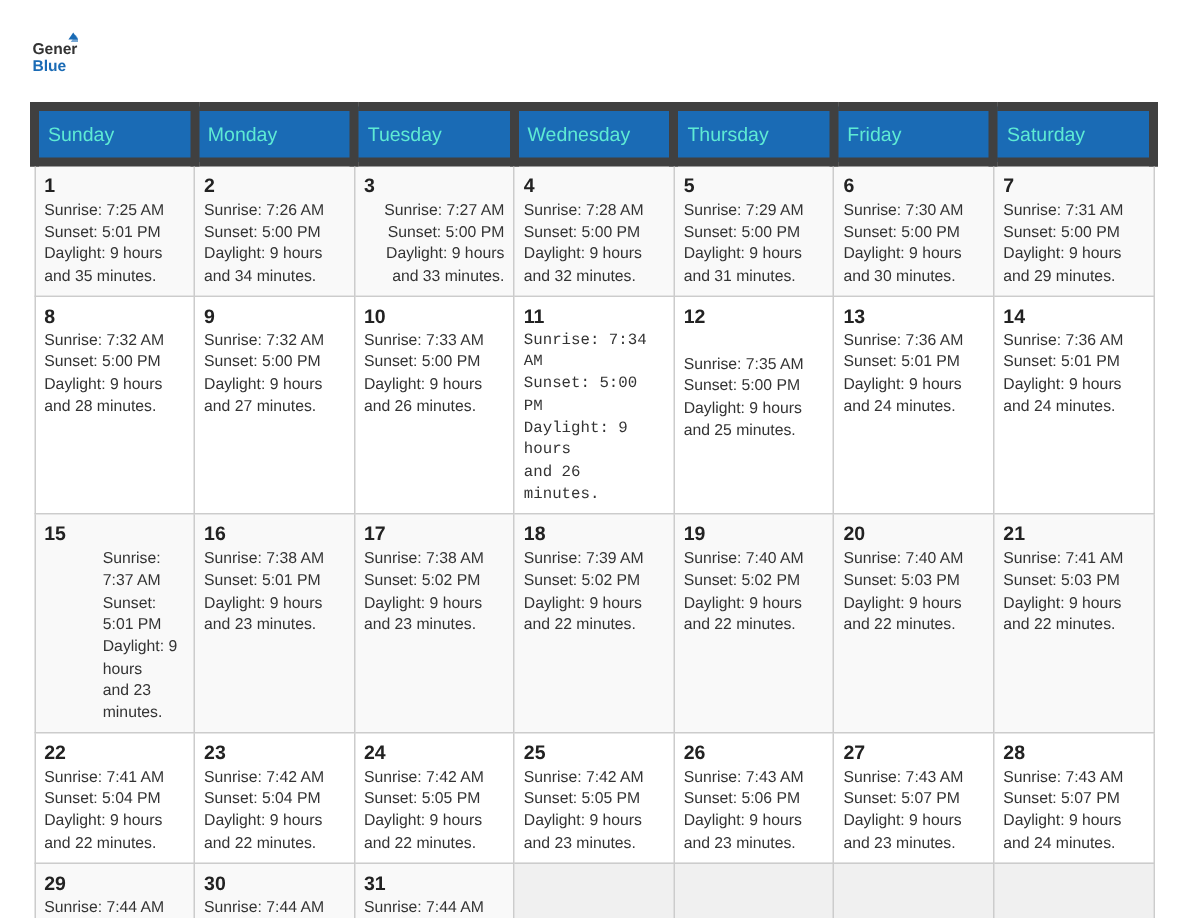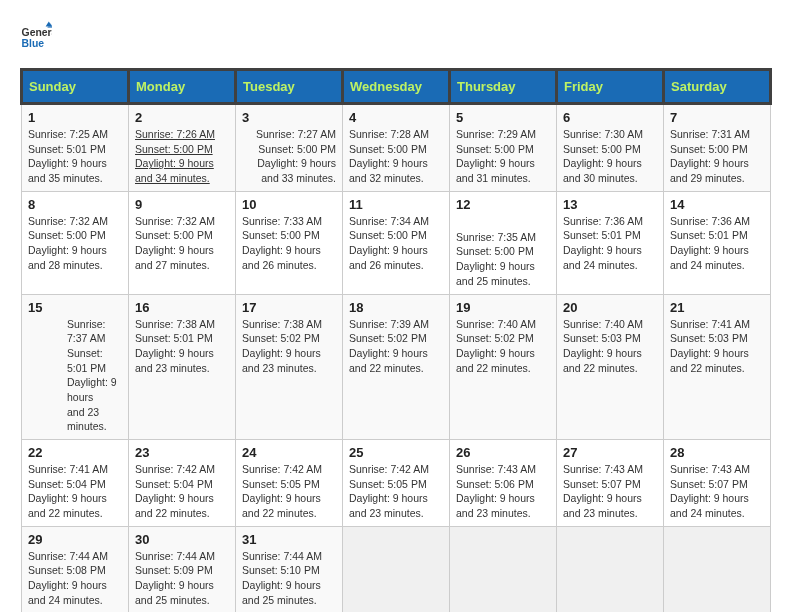--- a/index.html
+++ b/index.html
@@ -37,26 +37,26 @@
       font-size: 16px;
       color: #555;
     }
     table {
       width: 100%;
       border-collapse: collapse;
       table-layout: fixed;
     }
     thead tr th {
       background: #1a6bb5;
-      color: #bef264;
+      color: #5eead4;
       padding: 8px 6px;
       font-size: 13px;
-      font-weight: bold;
+      font-weight: normal;
       text-align: left;
-      border: 3px solid #404040;
+      border: 6px solid #404040;
     }
     tbody tr td {
       border: 1px solid #ccc;
       vertical-align: top;
       padding: 5px 6px;
       font-size: 11px;
       color: #333;
       height: 80px;
       background: #fff;
     }
@@ -116,21 +116,21 @@
   <tr>
         <td>
           <span class="day-num">1</span>
           <div class="cell-text" style="white-space: pre-line;">Sunrise: 7:25 AM
 Sunset: 5:01 PM
 Daylight: 9 hours
 and 35 minutes.</div>
         </td>
         <td>
           <span class="day-num">2</span>
-          <div class="cell-text" style="white-space: pre-line; text-decoration: underline;">Sunrise: 7:26 AM
+          <div class="cell-text" style="white-space: pre-line;">Sunrise: 7:26 AM
 Sunset: 5:00 PM
 Daylight: 9 hours
 and 34 minutes.</div>
         </td>
         <td>
           <span class="day-num">3</span>
           <div class="cell-text" style="white-space: pre-line; text-align: right;">Sunrise: 7:27 AM
 Sunset: 5:00 PM
 Daylight: 9 hours
 and 33 minutes.</div>
@@ -181,21 +181,21 @@
         </td>
         <td>
           <span class="day-num">10</span>
           <div class="cell-text" style="white-space: pre-line;">Sunrise: 7:33 AM
 Sunset: 5:00 PM
 Daylight: 9 hours
 and 26 minutes.</div>
         </td>
         <td>
           <span class="day-num">11</span>
-          <div class="cell-text" style="white-space: pre-line;">Sunrise: 7:34 AM
+          <div class="cell-text" style="white-space: pre-line; font-family: Liberation Mono, monospace;">Sunrise: 7:34 AM
 Sunset: 5:00 PM
 Daylight: 9 hours
 and 26 minutes.</div>
         </td>
         <td>
           <span class="day-num">12</span>
           <div class="cell-text" style="white-space: pre-line; margin-top: 18px;">Sunrise: 7:35 AM
 Sunset: 5:00 PM
 Daylight: 9 hours
 and 25 minutes.</div>

